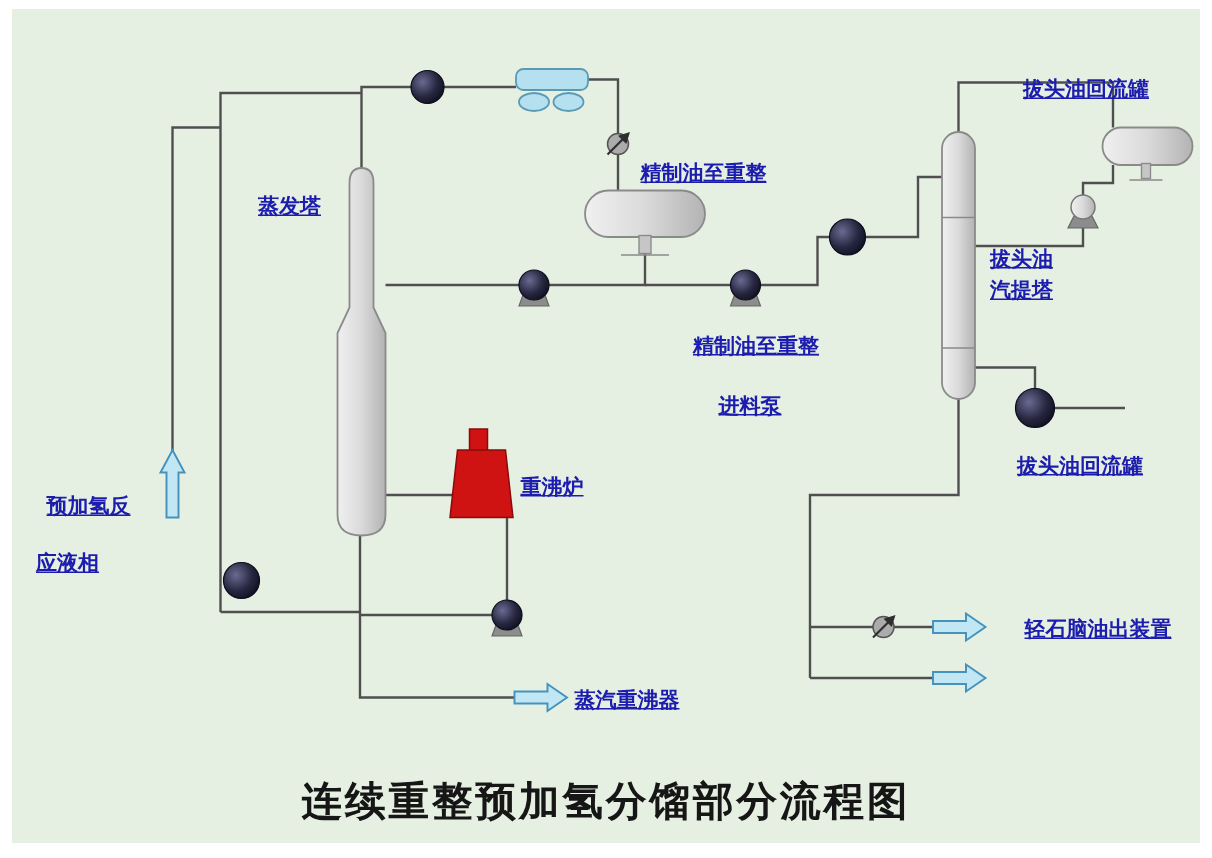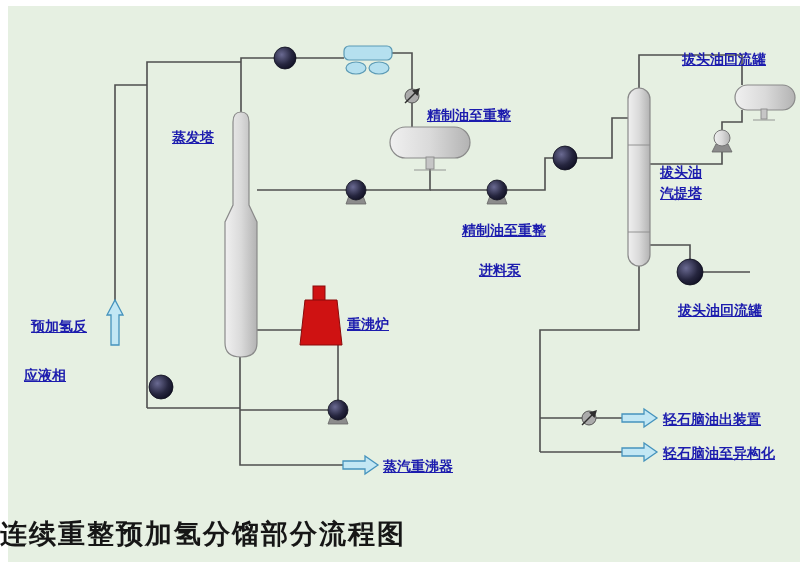--- a/index.html
+++ b/index.html
@@ -15,21 +15,21 @@
   .furnace{fill:var(--furnace-fill,#cf1212);stroke:var(--furnace-stroke,#8a0b0b);stroke-width:1;}
   .sphere{fill:url(#gSphere);stroke:#0c0c1c;stroke-width:0.8;}
   .pumpbase{fill:var(--pump-base,#8c8c8c);stroke:#666;stroke-width:0.8;}
   .pumpsm{fill:url(#gVessel);stroke:#777;stroke-width:1;}
   .valve{fill:var(--valve-fill,#ababab);stroke:#555;stroke-width:1;}
   .varrow{stroke:#2e2e2e;stroke-width:1.4;fill:none;}
   .vhead{fill:#2e2e2e;stroke:none;}
   .barrow{fill:var(--arrow-fill,#c2e7f4);stroke:var(--arrow-stroke,#4593bd);stroke-width:1.3;}
   .lbl{position:absolute;white-space:nowrap;color:var(--label-color,#1c1cae);
        font:bold 14px "Liberation Sans",sans-serif;text-decoration:underline;}
-  .title{position:absolute;left:0;right:0;top:516px;text-align:left;
+  .title{position:absolute;left:0;right:0;top:516px;text-align:center;
          color:var(--title-color,#161616);font:bold 27px "Liberation Serif",serif;
          letter-spacing:2px;}
 </style>
 </head>
 <body>
 
 <div class="canvas">
 
   <svg width="808" height="572" viewBox="0 0 808 572">
     <defs>
@@ -128,29 +128,28 @@
       <path class="varrow" d="M582,425 L594,413"></path>
       <polygon class="vhead" points="597,410 589,412.5 594.5,418"></polygon>
     </g>
 
     <path class="barrow" d="M111,345 L111,315 L107,315 L115,300 L123,315 L119,315 L119,345 Z"></path>
     <path class="barrow" d="M343,461 H365 V456 L378,465 L365,474 V469 H343 Z"></path>
     <path class="barrow" d="M622,414 H644 V409 L657,418 L644,427 V422 H622 Z"></path>
     <path class="barrow" d="M622,448 H644 V443 L657,452 L644,461 V456 H622 Z"></path>
   </svg>
 
-  <div class="lbl" style="left:31px;top:318px">预加氢反</div>
+  <div class="lbl" style="left:31px;top:329px">预加氢反</div>
   <div class="lbl" style="left:24px;top:367px">应液相</div>
   <div class="lbl" style="left:172px;top:129px">蒸发塔</div>
   <div class="lbl" style="left:427px;top:107px">精制油至重整</div>
   <div class="lbl" style="left:347px;top:316px">重沸炉</div>
   <div class="lbl" style="left:462px;top:222px">精制油至重整</div>
   <div class="lbl" style="left:479px;top:262px">进料泵</div>
   <div class="lbl" style="left:682px;top:51px">拔头油回流罐</div>
   <div class="lbl" style="left:660px;top:164px">拔头油</div>
   <div class="lbl" style="left:660px;top:185px">汽提塔</div>
   <div class="lbl" style="left:678px;top:302px">拔头油回流罐</div>
   <div class="lbl" style="left:383px;top:458px">蒸汽重沸器</div>
-  <div class="lbl" style="left:663px;top:411px">轻石脑油出装置</div>
-  <div class="lbl" style="left:663px;top:445px">轻石脑油至异构化</div>
+  <div class="lbl" style="left:683px;top:411px">轻石脑油出装置</div>
 
   <div class="title">连续重整预加氢分馏部分流程图</div>
 </div>
 
 </body></html>

